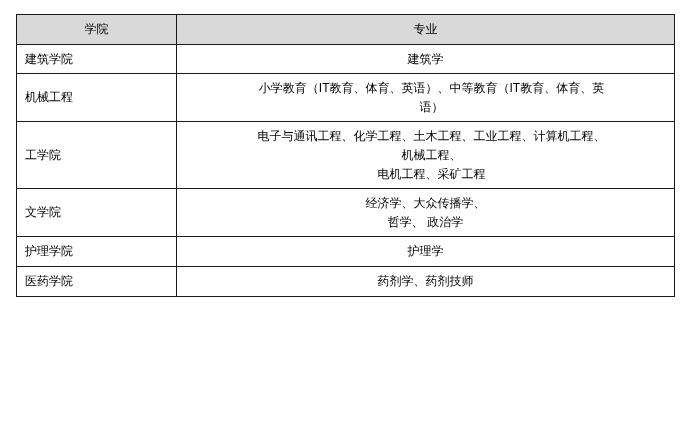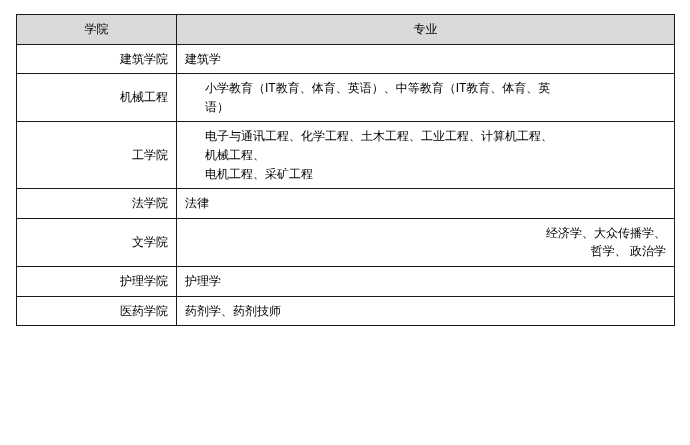--- a/index.html
+++ b/index.html
@@ -38,26 +38,27 @@
   col.col-major  { width: 498px; }
 
   .hdr-cell {
     background: #d9d9d9;
     text-align: center;
     font-size: 15px;
     padding-top: 7px;
     padding-bottom: 7px;
   }
   .college-cell {
-    text-align: right;
+    text-align: left;
   }
   .major-cell {
+    text-align: center;
   }
   .major-cell.left {
-    text-align: right;
+    text-align: center;
   }
   .major-cell.indentpad {
     padding-left: 28px;
     padding-right: 16px;
   }
   .line { display: block; }
 </style>
 </head>
 <body>
 
@@ -91,26 +92,20 @@
 
       <tr>
         <td class="college-cell">工学院</td>
         <td class="major-cell indentpad">
           <span class="line">电子与通讯工程、化学工程、土木工程、工业工程、计算机工程、</span>
           <span class="line">机械工程、</span>
           <span class="line">电机工程、采矿工程</span>
         </td>
       </tr>
 
-      <tr>
-        <td class="college-cell">法学院</td>
-        <td class="major-cell">
-          <span class="line">法律</span>
-        </td>
-      </tr>
 
       <tr>
         <td class="college-cell">文学院</td>
         <td class="major-cell left">
           <span class="line">经济学、大众传播学、</span>
           <span class="line">哲学、 政治学</span>
         </td>
       </tr>
 
       <tr>

